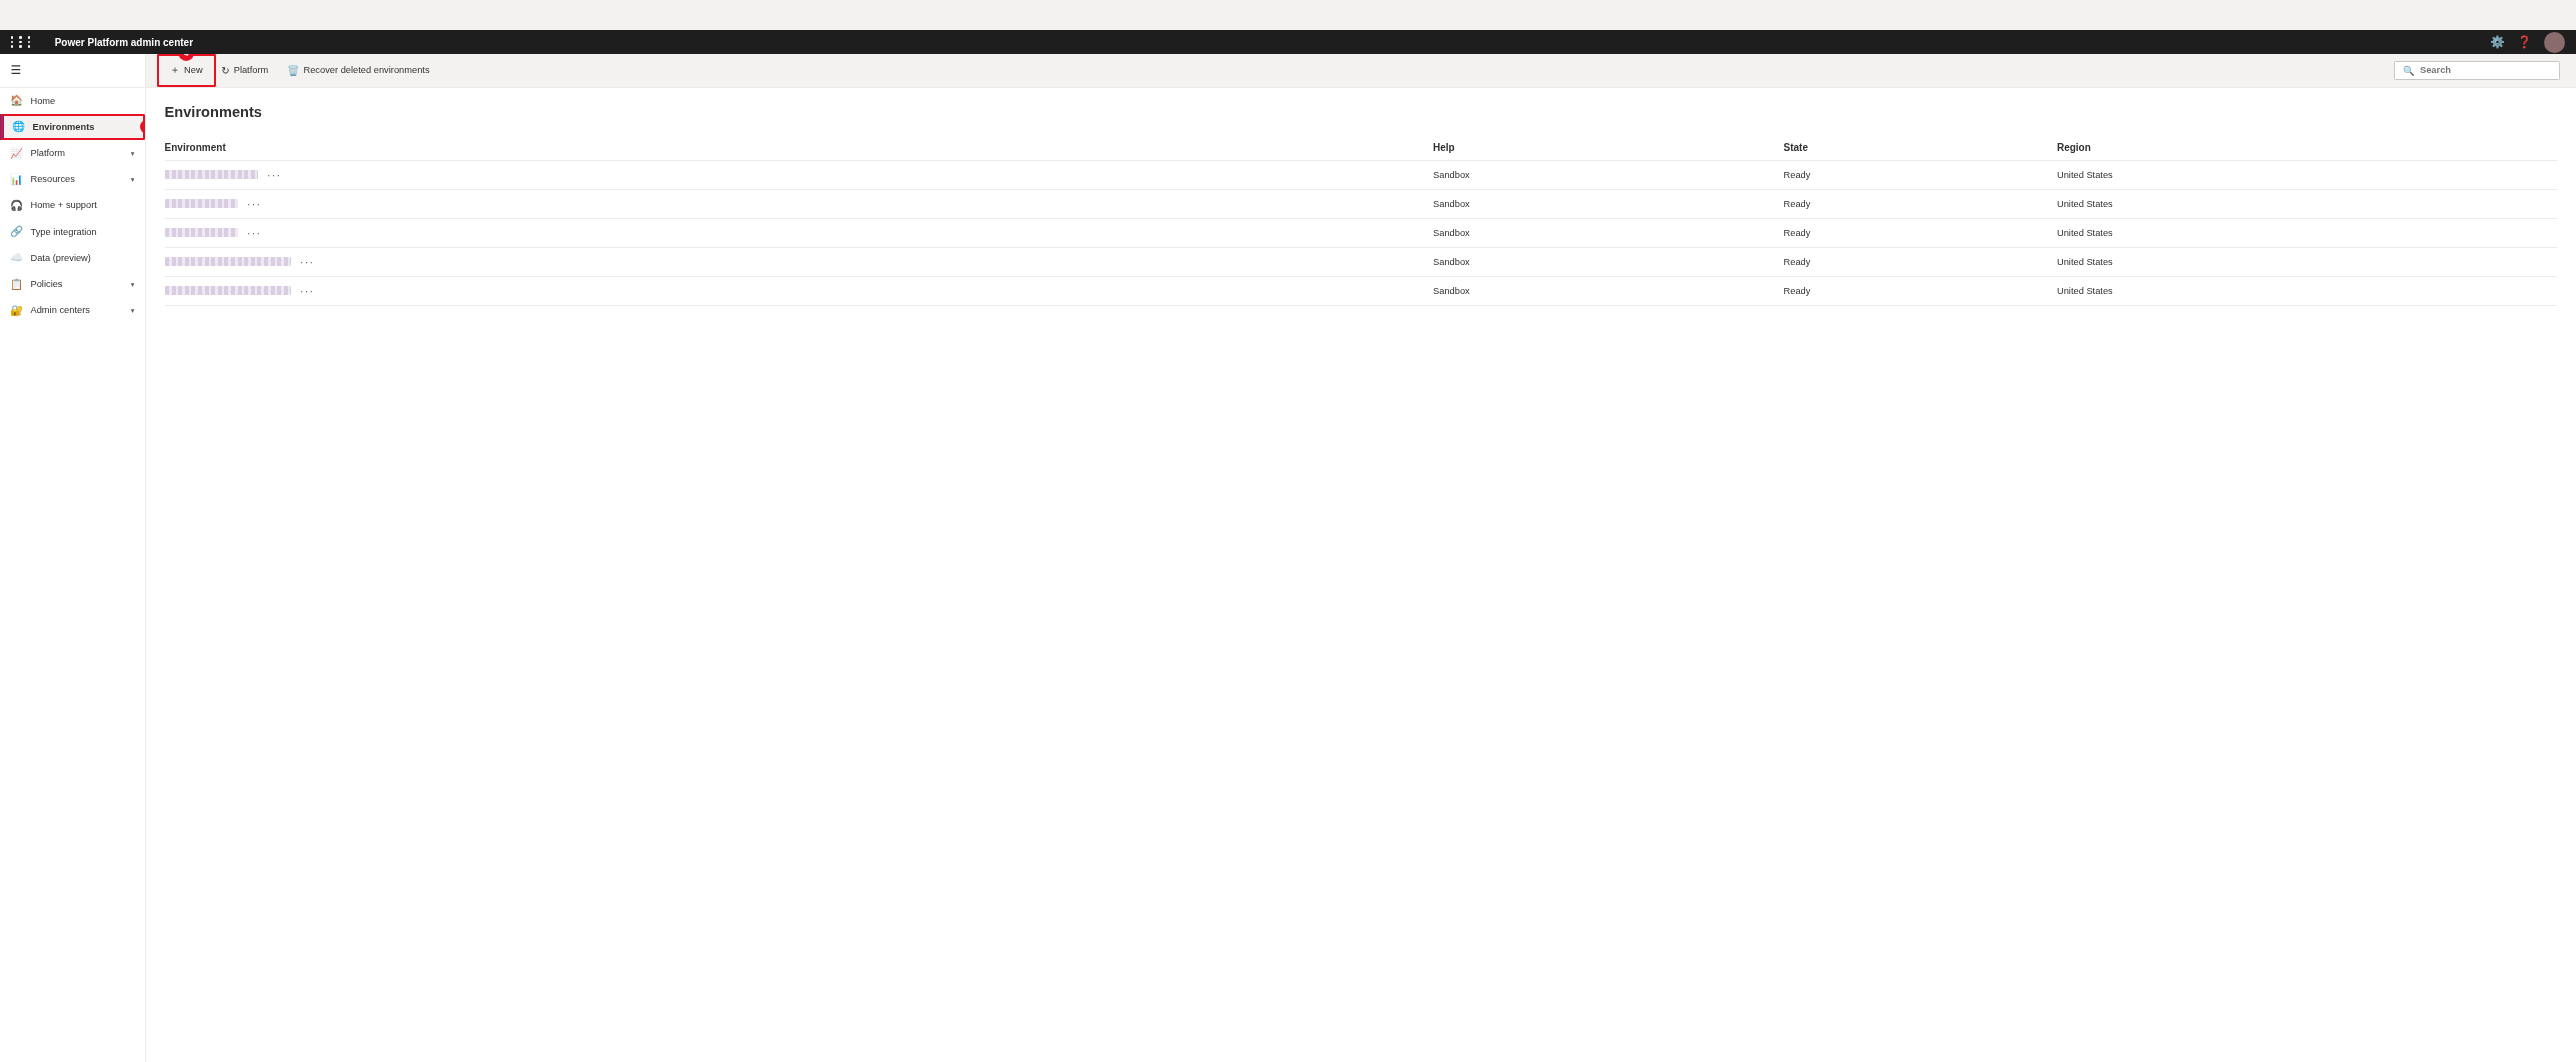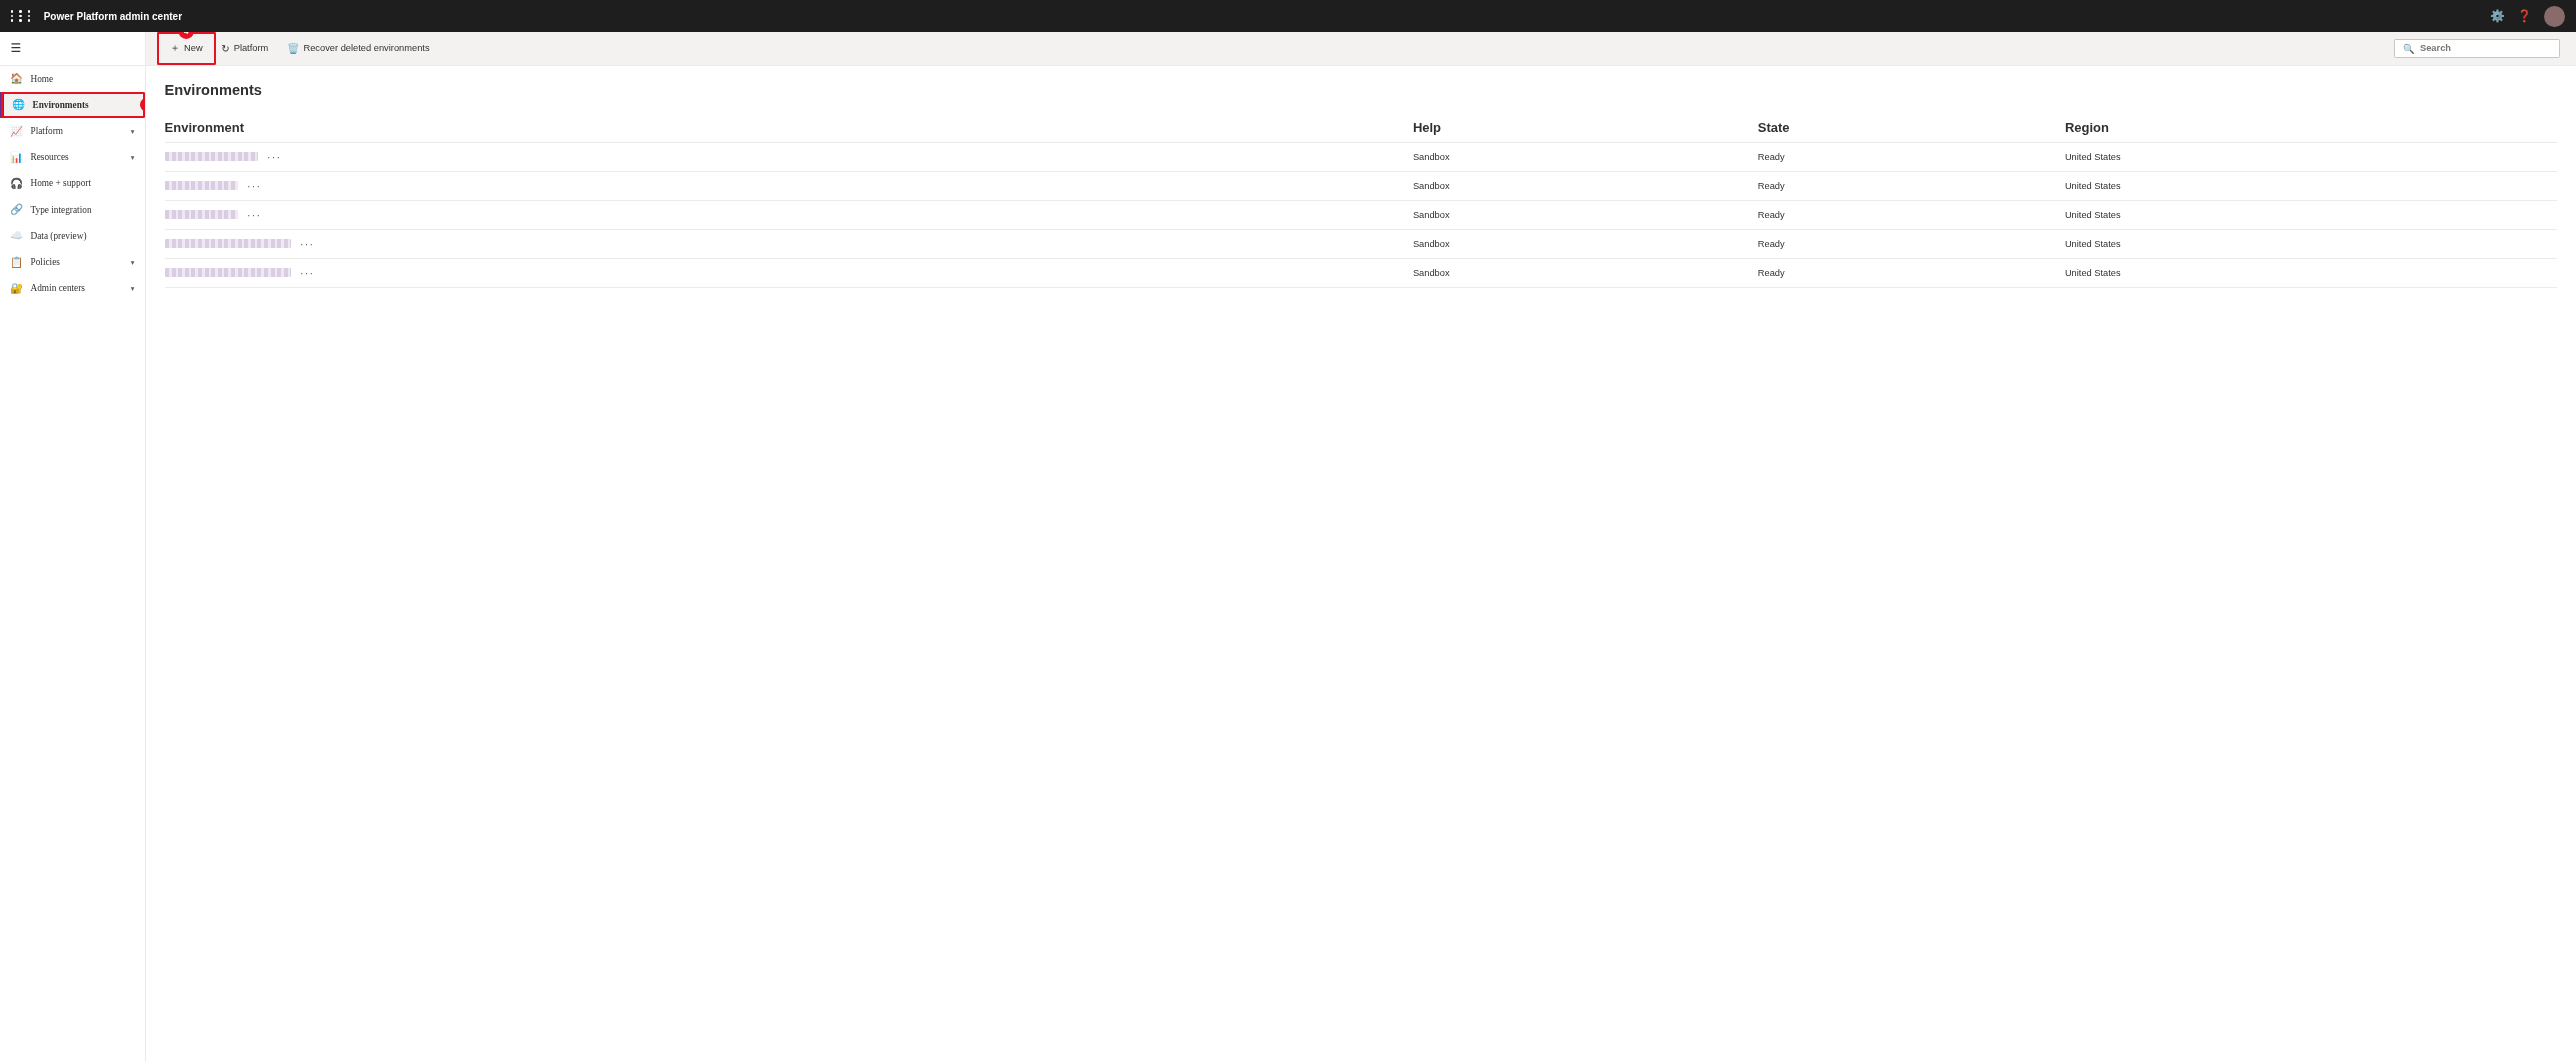--- a/index.html
+++ b/index.html
@@ -5,23 +5,24 @@
     * { box-sizing: border-box; margin: 0; padding: 0; }
     body { font-family: 'Segoe UI', sans-serif; font-size: 9.3px; background: #f3f2f1; display: flex; flex-direction: column; height: 100vh; overflow: hidden; }
 
     
     .top-nav {
       background: #1e1e1e;
       color: #fff;
       display: flex;
       align-items: center;
       padding: 0 10.6px;
-      height: 32px;
+      height: 24px;
       flex-shrink: 0;
-      gap: 4px;
+      gap: 15px;
+      margin-top: 30px;
     }
     .top-nav-grid {
       display: grid;
       grid-template-columns: repeat(3,6.6px);
       gap: 2px;
       cursor: pointer;
       margin-right: 5.3px;
     }
     .top-nav-grid span {
       width: 2.7px; height: 2.7px;
@@ -106,21 +107,21 @@
       color: #605e5c;
     }
     .sidebar-item .active-bar {
       position: absolute;
       left: 0;
       top: 0;
       bottom: 0;
       width: 2px;
       background: #6b2d8b;
     }
-    .sidebar-item-label { flex: 1; font-family: Liberation Serif, serif; }
+    .sidebar-item-label { flex: 1; }
 
     
     .badge-circle {
       position: absolute;
       width: 18.6px; height: 18.6px;
       background: #e81123;
       border-radius: 50%;
       color: #fff;
       font-size: 9.3px;
       font-weight: 700;
@@ -247,21 +248,21 @@
       margin-bottom: 16px;
     }
 
     
     .env-table {
       width: 100%;
       border-collapse: collapse;
     }
     .env-table th {
       text-align: left;
-      font-size: 13px;
+      font-size: 10px;
       font-weight: 700;
       color: #323130;
       padding: 6.6px 8px 6.6px 0;
       border-bottom: 1.3px solid #edebe9;
     }
     .env-table td {
       padding: 8px 8px 8px 0;
       border-bottom: 0.7px solid #edebe9;
       font-size: 9.3px;
       color: #323130;

